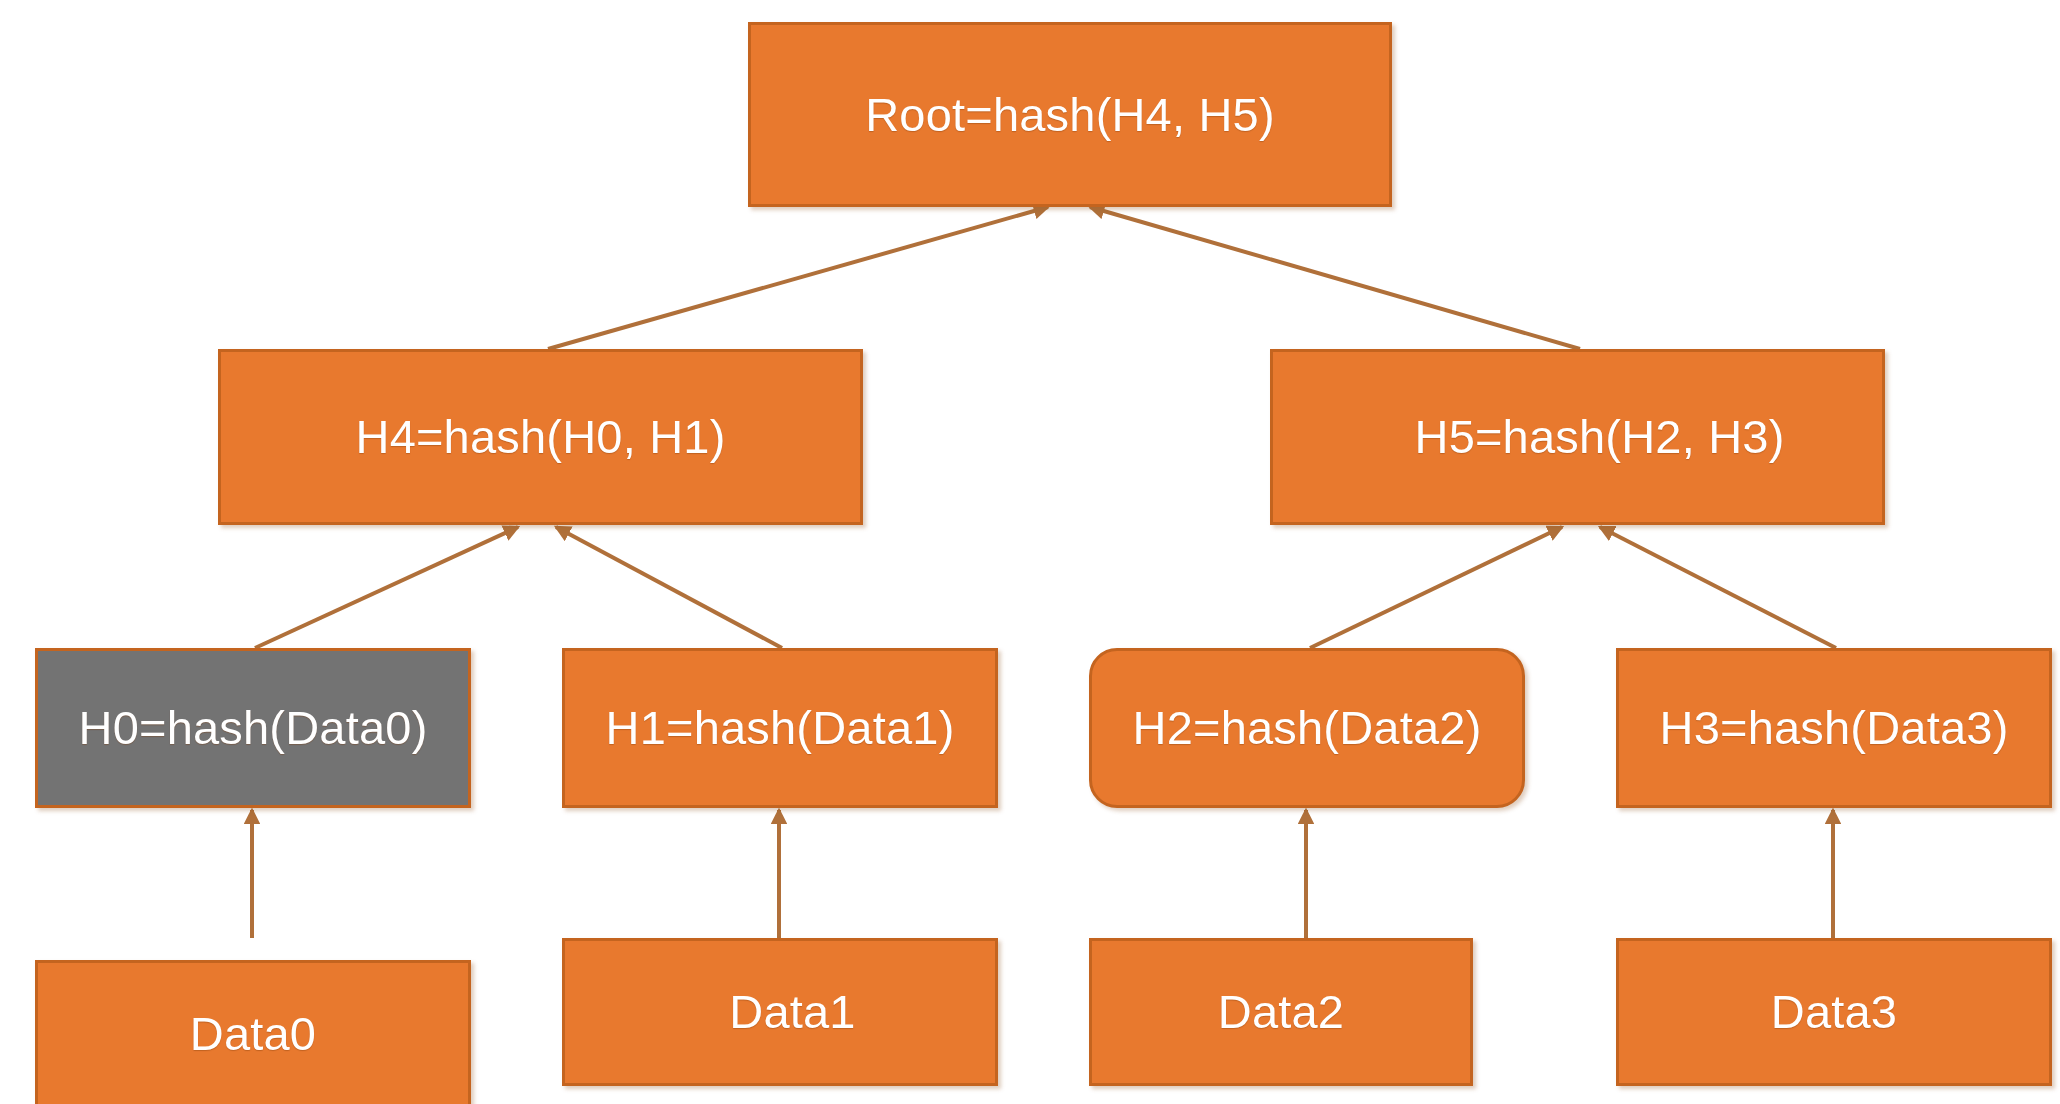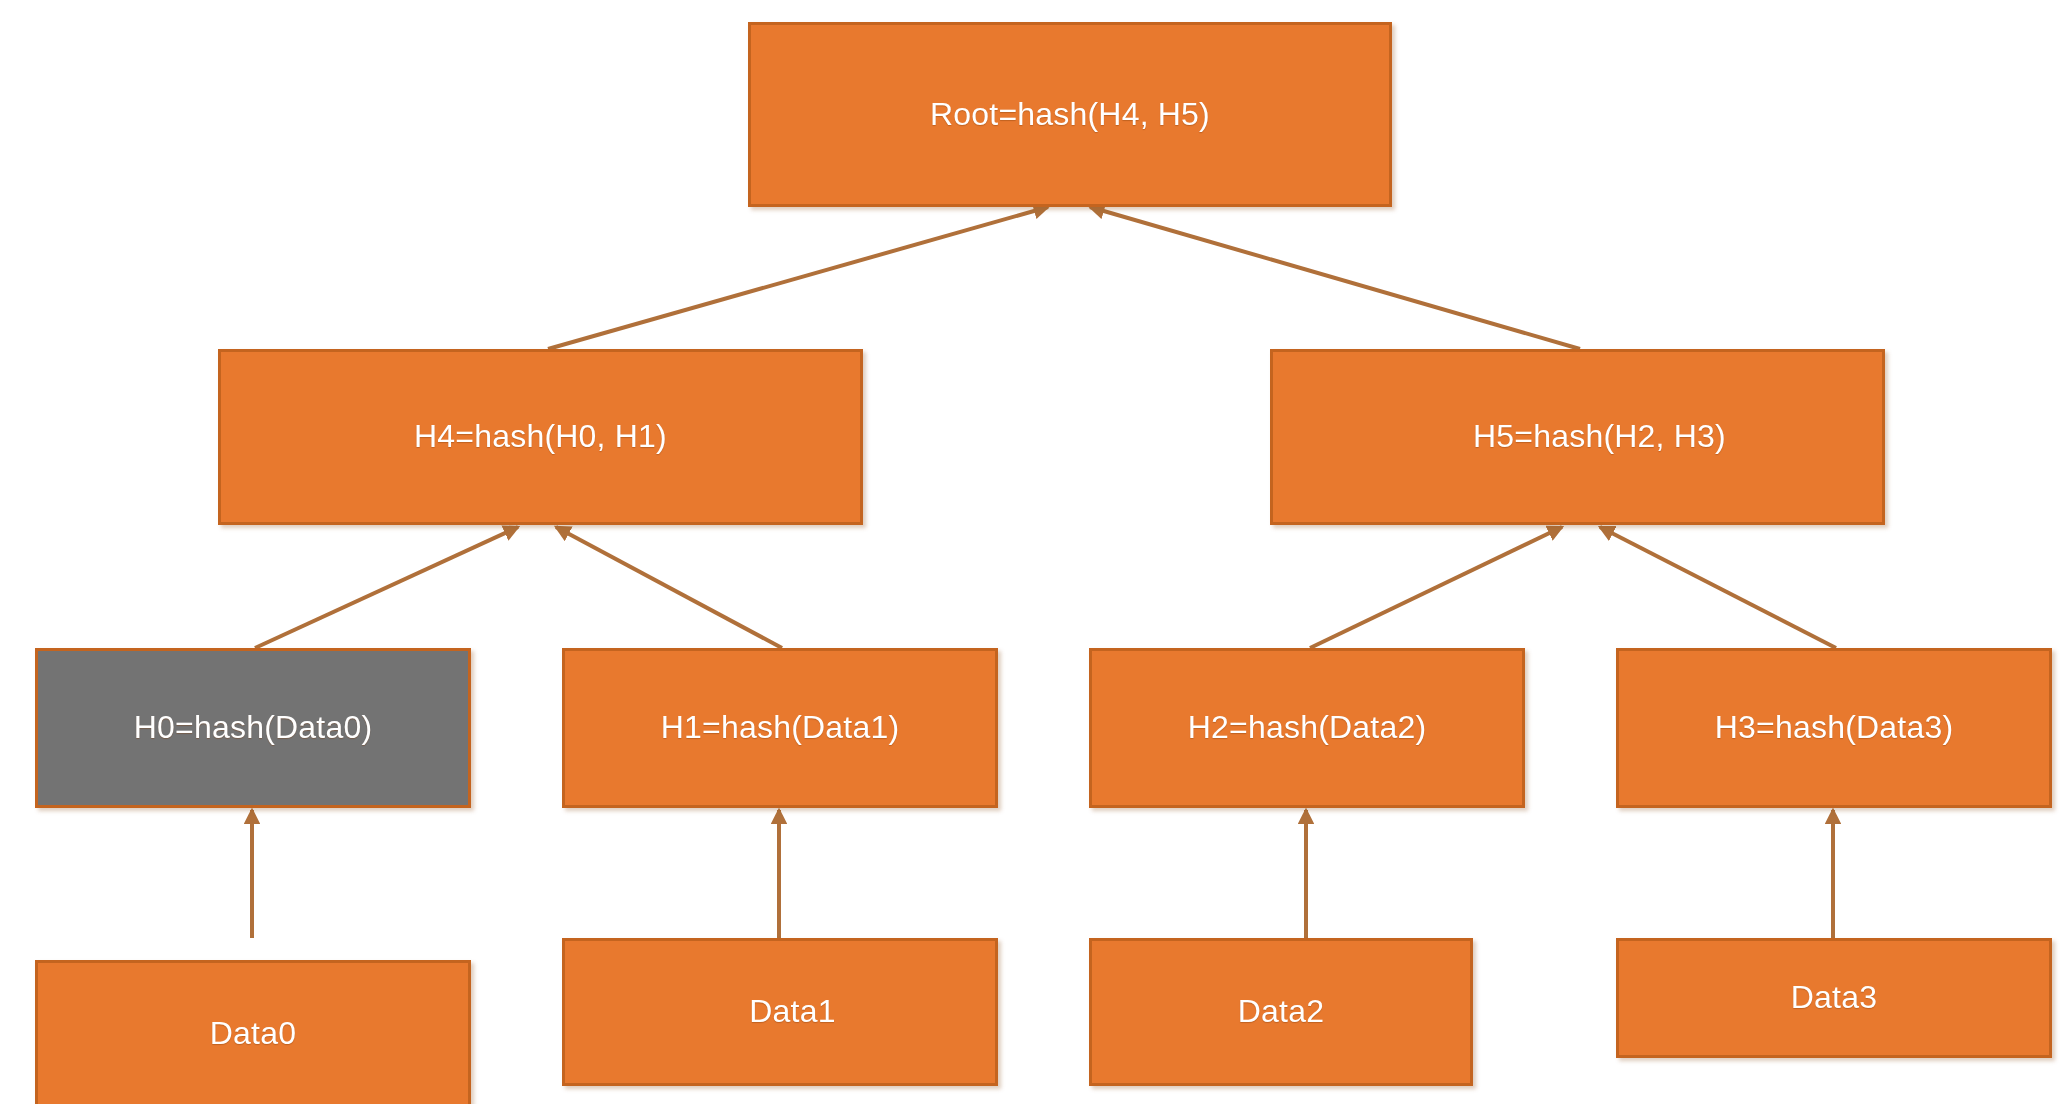--- a/index.html
+++ b/index.html
@@ -25,21 +25,21 @@
   }
   .node {
     position: absolute;
     box-sizing: border-box;
     background: #E8792E;
     border: 3px solid #C4641F;
     display: flex;
     align-items: center;
     justify-content: center;
     color: #FFFFFF;
-    font-size: 32px;
+    font-size: 47px;
     font-weight: 400;
     letter-spacing: 0.2px;
     text-align: left;
     line-height: 1.1;
     white-space: nowrap;
     text-shadow: 0 1px 1px rgba(120,55,10,0.35);
     box-shadow: 3px 3px 4px rgba(150,90,40,0.30);
     z-index: 2;
   }
 </style>
@@ -65,21 +65,21 @@
       <line x1="1306" y1="938" x2="1306" y2="810" stroke="#B0703A" stroke-width="4" stroke-linecap="butt" marker-end="url(#arrowhead)"></line>
       <line x1="1833" y1="938" x2="1833" y2="810" stroke="#B0703A" stroke-width="4" stroke-linecap="butt" marker-end="url(#arrowhead)"></line>
     </svg>
 
   <div id="nodes">
       <div class="node" style="left: 748px; top: 22px; width: 644px; height: 185px; background: rgb(232, 121, 46); border-color: rgb(196, 100, 31); color: rgb(255, 255, 255);">Root=hash(H4, H5)</div>
       <div class="node" style="left: 218px; top: 349px; width: 645px; height: 176px; background: rgb(232, 121, 46); border-color: rgb(196, 100, 31); color: rgb(255, 255, 255);">H4=hash(H0, H1)</div>
       <div class="node" style="left: 1270px; top: 349px; width: 615px; height: 176px; background: rgb(232, 121, 46); border-color: rgb(196, 100, 31); color: rgb(255, 255, 255); padding-left: 44px;">H5=hash(H2, H3)</div>
       <div class="node" style="left: 35px; top: 648px; width: 436px; height: 160px; background: #737373; border-color: rgb(196, 100, 31); color: rgb(255, 255, 255);">H0=hash(Data0)</div>
       <div class="node" style="left: 562px; top: 648px; width: 436px; height: 160px; background: rgb(232, 121, 46); border-color: rgb(196, 100, 31); color: rgb(255, 255, 255);">H1=hash(Data1)</div>
-      <div class="node" style="left: 1089px; top: 648px; width: 436px; height: 160px; background: rgb(232, 121, 46); border-color: rgb(196, 100, 31); color: rgb(255, 255, 255);">H2=hash(Data2)</div>
+      <div class="node" style="left: 1089px; top: 648px; width: 436px; height: 160px; background: rgb(232, 121, 46); border-color: rgb(196, 100, 31); color: rgb(255, 255, 255); border-radius: 28px;">H2=hash(Data2)</div>
       <div class="node" style="left: 1616px; top: 648px; width: 436px; height: 160px; background: rgb(232, 121, 46); border-color: rgb(196, 100, 31); color: rgb(255, 255, 255);">H3=hash(Data3)</div>
       <div class="node" style="left: 35px; top: 960px; width: 436px; height: 148px; background: rgb(232, 121, 46); border-color: rgb(196, 100, 31); color: rgb(255, 255, 255);">Data0</div>
       <div class="node" style="left: 562px; top: 938px; width: 436px; height: 148px; background: rgb(232, 121, 46); border-color: rgb(196, 100, 31); color: rgb(255, 255, 255); padding-left: 25px;">Data1</div>
       <div class="node" style="left: 1089px; top: 938px; width: 384px; height: 148px; background: rgb(232, 121, 46); border-color: rgb(196, 100, 31); color: rgb(255, 255, 255);">Data2</div>
-      <div class="node" style="left: 1616px; top: 938px; width: 436px; height: 120px; background: rgb(232, 121, 46); border-color: rgb(196, 100, 31); color: rgb(255, 255, 255);">Data3</div>
+      <div class="node" style="left: 1616px; top: 938px; width: 436px; height: 148px; background: rgb(232, 121, 46); border-color: rgb(196, 100, 31); color: rgb(255, 255, 255);">Data3</div>
     </div>
 
 </div>
 
 </body></html>

